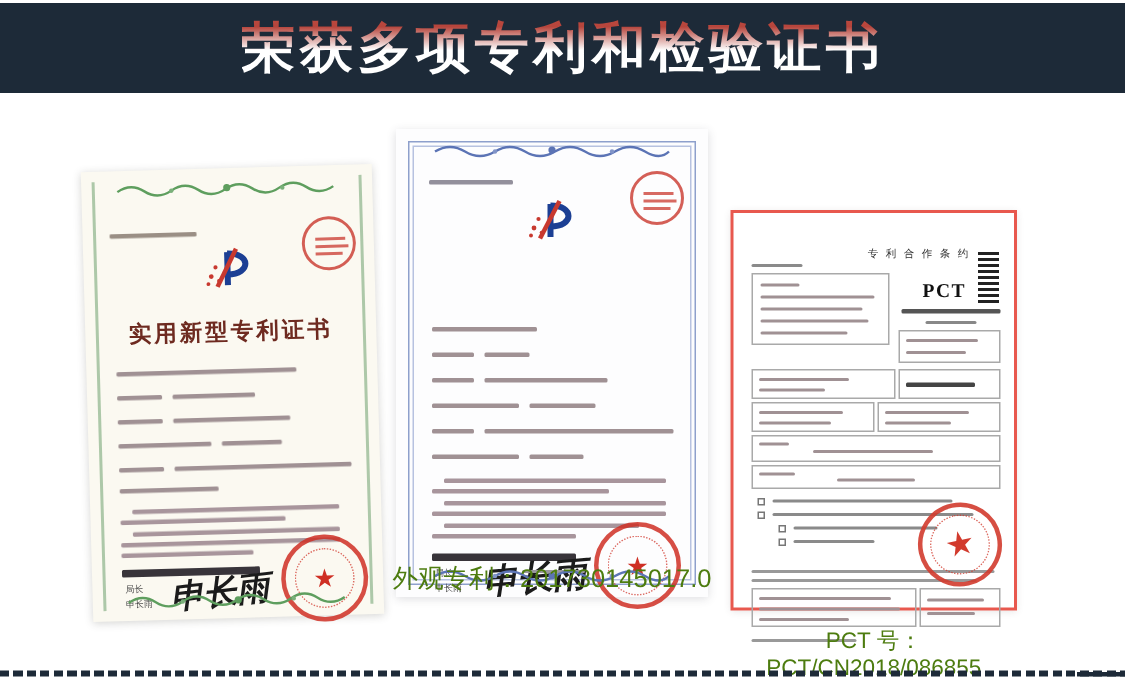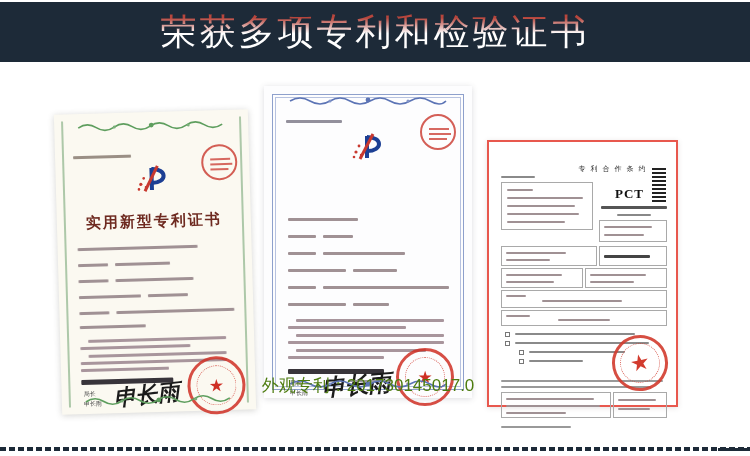--- a/index.html
+++ b/index.html
@@ -3,21 +3,21 @@
 <meta charset="utf-8">
 <style>
   * { margin:0; padding:0; box-sizing:border-box; }
   body { background:#fff; }
   .page { position:relative; width:750px; height:456px; background:#ffffff; overflow:hidden;
           font-family:"Liberation Sans","DejaVu Sans",sans-serif; }
 
   
   .banner { position:absolute; top:2px; left:0; width:750px; height:60px; background:#1d2a38;
             display:flex; align-items:center; justify-content:center; }
-  .banner-title { font-size:36px; font-weight:normal; letter-spacing:3px; color:#ffffff;
+  .banner-title { font-size:36px; font-weight:bold; letter-spacing:3px; color:#ffffff;
             background:linear-gradient(180deg,#c04a3e 0%,#b6453c 20%,#ffffff 52%,#ffffff 100%);
             -webkit-background-clip:text; background-clip:text; -webkit-text-fill-color:transparent; }
 
   
   .cert { position:absolute; }
   .bar { position:absolute; height:3px; background:#a89a90; border-radius:1px; filter:blur(.3px); }
   .bar.dark { background:#38343a; height:5px; filter:none; }
   .rowline { position:absolute; display:flex; gap:7px; }
   .rowline i { display:block; height:3px; background:#a09194; border-radius:1px; filter:blur(.3px); }
   .par i { background:#a8959c; height:2.5px; }
@@ -376,17 +376,18 @@
     </div>
     <div class="bar" style="left:12px; top:284px; width:70px; height:2px; background:#999"></div>
 
     <div class="seal-pct" style="right:8px; bottom:14px">
       <span class="inner"></span>
       <span class="star">★</span>
     </div>
   </section>
 
   <div class="caption caption-design">外观专利：201730145017.0</div>
+  <div class="caption caption-pct">PCT 号：PCT/CN2018/086855</div>
 
   <div class="bottom-rule"></div>
   <div class="bottom-rule-end"></div>
 
 </div>
 
 </body></html>

